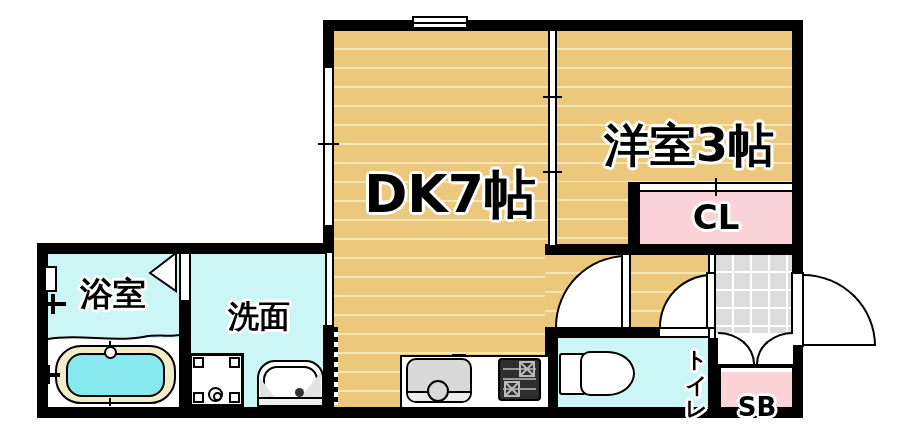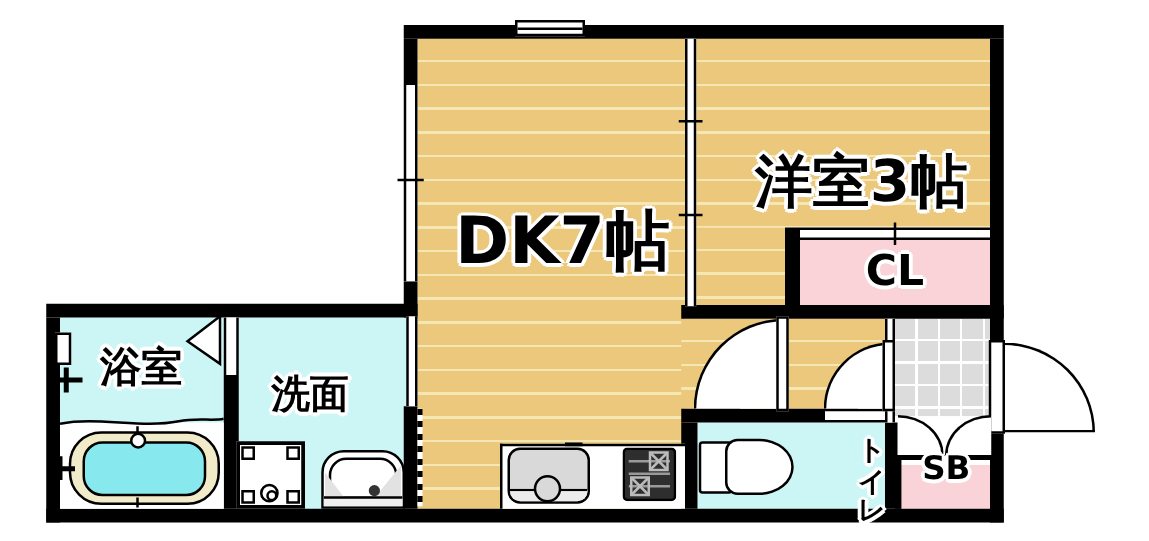--- a/index.html
+++ b/index.html
@@ -164,19 +164,19 @@
     <line x1="21" y1="24" x2="7" y2="38" stroke="#bbb" stroke-width="2"></line>
   </svg>
 
   <div class="abs" style="left:559px;top:353px;width:27px;height:42px;background:#fff;border:2px solid #000;border-radius:3px;"></div>
   <div class="abs" style="left:580px;top:351px;width:55px;height:45px;background:#fff;border:2px solid #000;border-radius:10px 50% 50% 10px / 10px 50% 50% 10px;"></div>
 
   <div class="label" style="left:450px;top:194px;font-size:52px;">DK7帖</div>
   <div class="label" style="left:689px;top:108px;font-size:46px;margin-top:37px;">洋室3帖</div>
   <div class="label" style="left:716px;top:218px;font-size:34px;">CL</div>
   <div class="label" style="left:113px;top:294px;font-size:33px;">浴室</div>
-  <div class="label" style="left:248px;top:316px;font-size:31px;">
+  <div class="label" style="left:259px;top:316px;font-size:31px;">
     <div>洗面</div>
   </div>
   <div class="label vtext" style="left:697px;top:372px;font-size:22px;">トイレ</div>
-  <div class="label" style="left:757px;top:376px;font-size:26px;">SB</div>
+  <div class="label" style="left:757px;top:408px;font-size:26px;">SB</div>
 
 </div>
 
 </body></html>

